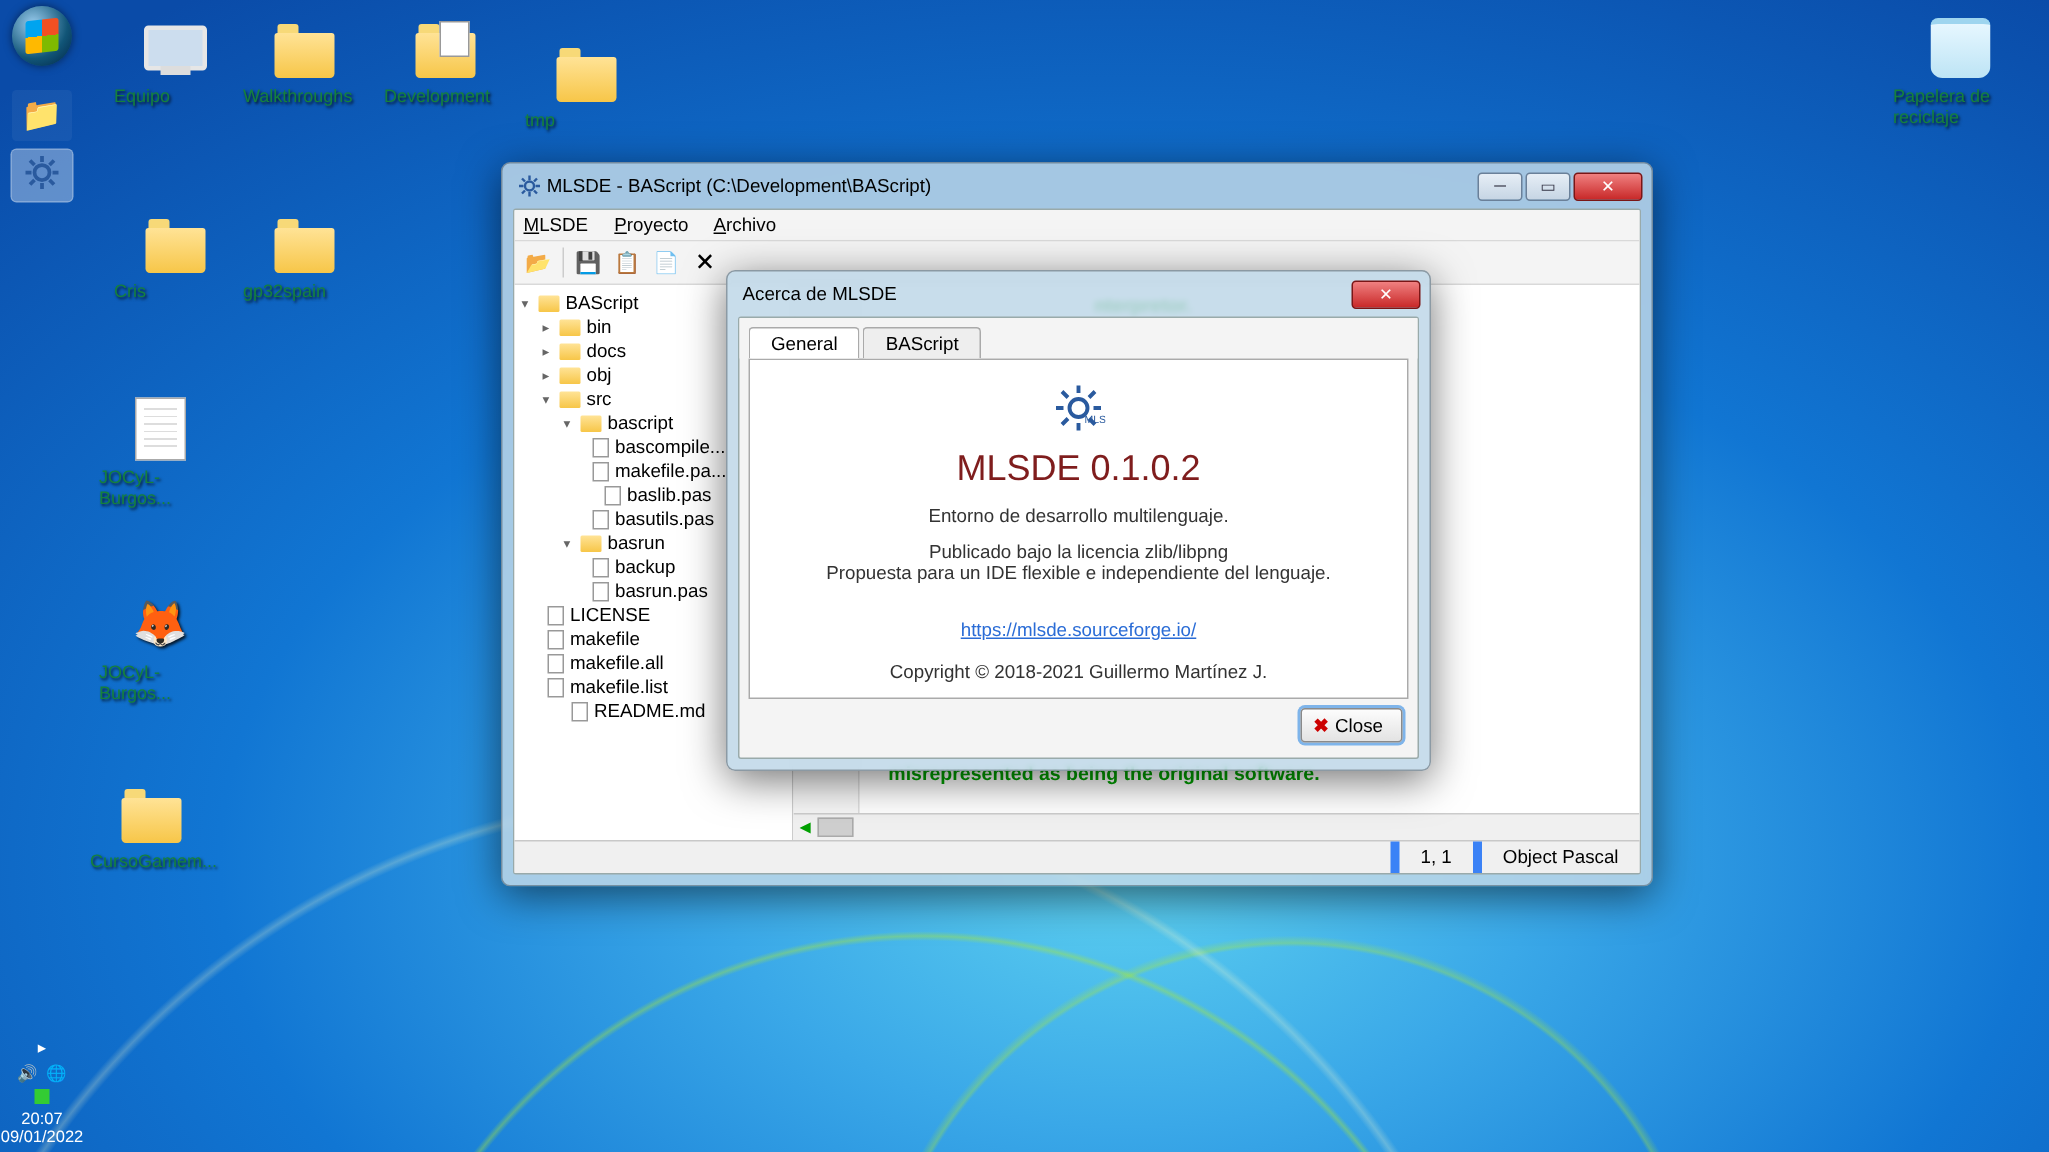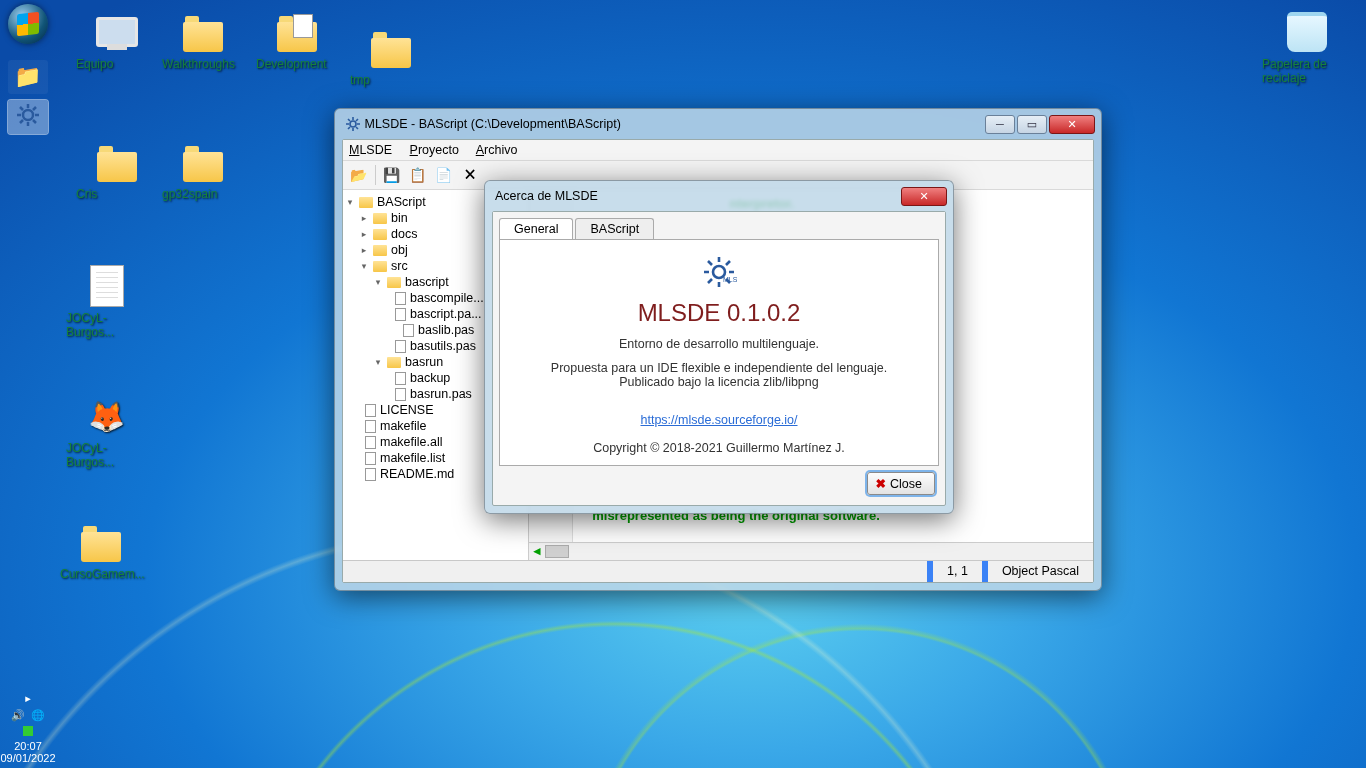--- a/index.html
+++ b/index.html
@@ -226,21 +226,21 @@
             <span class="tw">▾</span>
             <span class="fico fold"></span>
             <span>bascript</span>
           </div>
         <div class="tree-row" style="padding-left:52px">
             <span class="fico file"></span>
             <span>bascompile...</span>
           </div>
         <div class="tree-row" style="padding-left:52px">
             <span class="fico file"></span>
-            <span>bascript.pa...</span>
+            <span>makefile.pa...</span>
           </div>
         <div class="tree-row" style="padding-left:60px">
             <span class="fico file"></span>
             <span>baslib.pas</span>
           </div>
         <div class="tree-row" style="padding-left:52px">
             <span class="fico file"></span>
             <span>basutils.pas</span>
           </div>
         <div class="tree-row" style="padding-left:30px">
@@ -265,21 +265,21 @@
             <span>makefile</span>
           </div>
         <div class="tree-row" style="padding-left:22px">
             <span class="fico file"></span>
             <span>makefile.all</span>
           </div>
         <div class="tree-row" style="padding-left:22px">
             <span class="fico file"></span>
             <span>makefile.list</span>
           </div>
-        <div class="tree-row" style="padding-left:22px">
+        <div class="tree-row" style="padding-left:38px">
             <span class="fico file"></span>
             <span>README.md</span>
           </div>
       </div>
       <div class="editor">
         <div class="gutter"></div>
         <pre>                                        nterpretor.
 
                                         nez J.
 
@@ -326,22 +326,22 @@
       <svg class="gear-svg" width="36" height="36">
           <g fill="none" stroke="#2a5a9e" stroke-width="2.6">
             <circle cx="18" cy="18" r="6"></circle>
             <path d="M18 3v5M18 28v5M3 18h5M28 18h5M7 7l4 4M25 25l4 4M7 29l4-4M25 11l4-4"></path>
           </g>
           <text x="22" y="28" font-size="7" fill="#2a5a9e" font-family="sans-serif">MLS DE</text>
         </svg>
       <h1>MLSDE 0.1.0.2</h1>
       <p>Entorno de desarrollo multilenguaje.</p>
       <p style="height:10px"></p>
+      <p>Publicado bajo la licencia zlib/libpng</p>
       <p>Propuesta para un IDE flexible e independiente del lenguaje.</p>
-      <p>Publicado bajo la licencia zlib/libpng</p>
       <p style="height:24px"></p>
       <p><a>https://mlsde.sourceforge.io/</a></p>
       <p style="height:14px"></p>
       <p>Copyright © 2018-2021 Guillermo Martínez J.</p>
     </div>
     <div class="dlg-buttons">
       <button class="push-btn">
         <span style="color:#c00;font-weight:bold">✖</span>
         <span>Close</span>
       </button>

